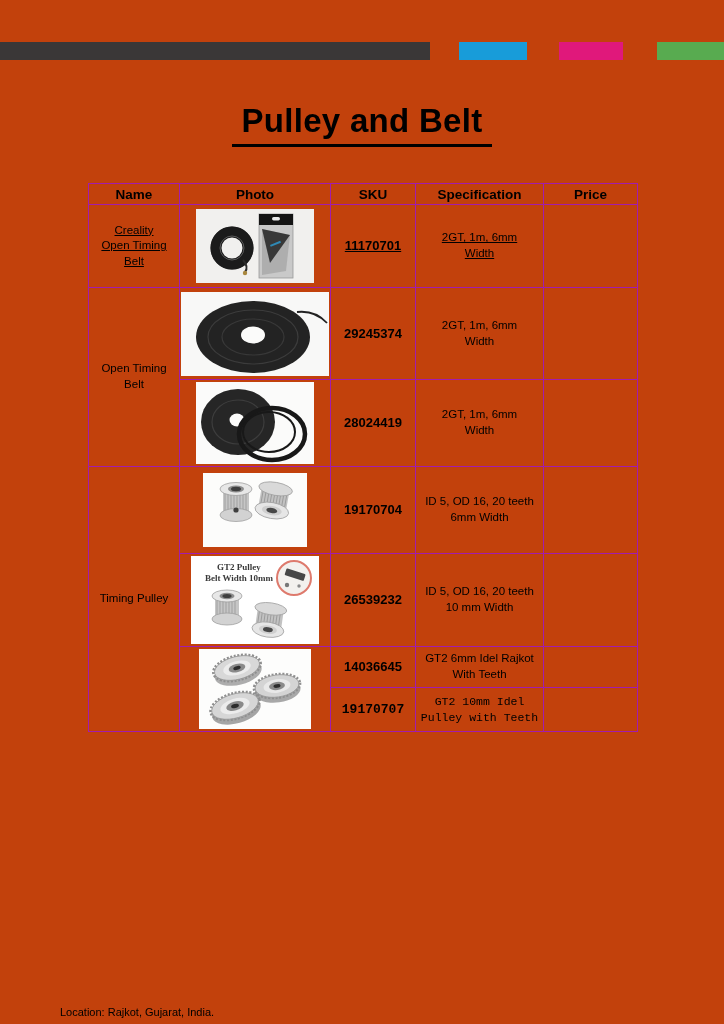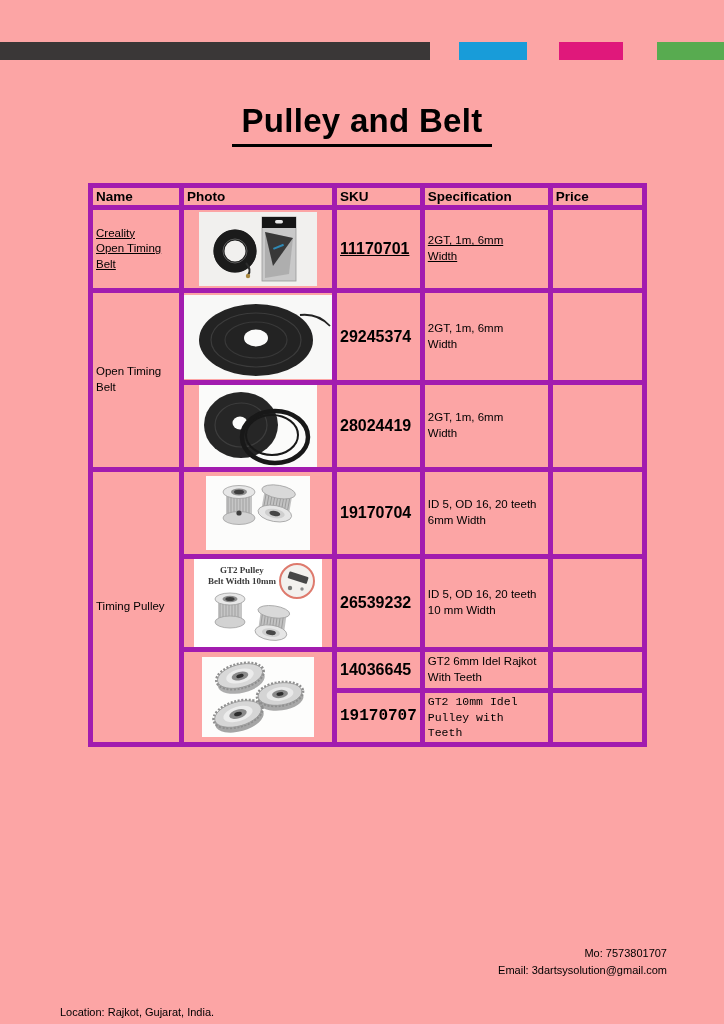--- a/index.html
+++ b/index.html
@@ -1,39 +1,39 @@
 <!DOCTYPE html>
 <html><head>
 <meta charset="utf-8">
 <style>
   html,body{margin:0;padding:0;background:#fff;}
-  .page{position:relative;width:724px;height:1024px;background:#fca5a5;
+  .page{position:relative;width:724px;height:1024px;background:#c2410c;
         font-family:"Liberation Sans",sans-serif;color:#000;overflow:hidden;}
 
   
   .bar{position:absolute;top:42px;height:18px;}
   .bar-dark{left:0;width:430px;background:#3a3737;}
   .bar-blue{left:459px;width:68px;background:#189cd9;}
   .bar-pink{left:559px;width:64px;background:#e0187b;}
   .bar-green{left:657px;width:67px;background:#58ab50;}
 
   
   .title-wrap{position:absolute;top:103px;left:0;width:724px;text-align:center;}
   .title{display:inline-block;font-size:33px;font-weight:bold;letter-spacing:.3px;
          border-bottom:3px solid #000;padding:0 9px 4px;line-height:1.12;}
 
   
   table.products{position:absolute;left:88px;top:183px;border-collapse:collapse;
                  table-layout:fixed;}
-  .products th,.products td{border:5px solid #a21caf;text-align:left;
+  .products th,.products td{border:1px solid #a21caf;text-align:center;
                  vertical-align:middle;padding:1px 3px;overflow:hidden;}
   .products th{font-size:13.5px;font-weight:bold;}
   .products td{font-size:11.5px;line-height:1.35;}
   td.name,td.spec{white-space:pre-line;}
-  td.sku{font-weight:bold;font-size:16px;margin-top:20px;}
+  td.sku{font-weight:bold;font-size:13px;margin-top:20px;}
   td.photo{padding:0;}
   .photo svg{display:block;margin:0 auto;}
   tr.rh{height:21px;} tr.r1{height:83px;text-decoration:underline;} tr.r2{height:92px;} tr.r3{height:87px;}
   tr.r4{height:87px;} tr.r5{height:93px;} tr.r6{height:41px;} tr.r7{height:44px;font-family:Liberation Mono, monospace;}
 
   
   .footer-left{position:absolute;left:60px;top:962px;font-size:11px;margin-top:44px;}
   .footer-right{position:absolute;right:57px;top:945px;font-size:11px;
                 text-align:right;line-height:17px;}
 </style>
@@ -234,18 +234,14 @@
       <tr class="r7">
         <td class="sku">19170707</td>
         <td class="spec">GT2 10mm Idel
 Pulley with Teeth</td>
         <td class="price"></td>
       </tr>
     </tbody>
   </table>
 
   <div class="footer-left">Location: Rajkot, Gujarat, India.</div>
-  <div class="footer-right">
-    <div>Mo: 7573801707</div>
-    <div>Email: 3dartsysolution@gmail.com</div>
-  </div>
 
 </div>
 
 </body></html>

